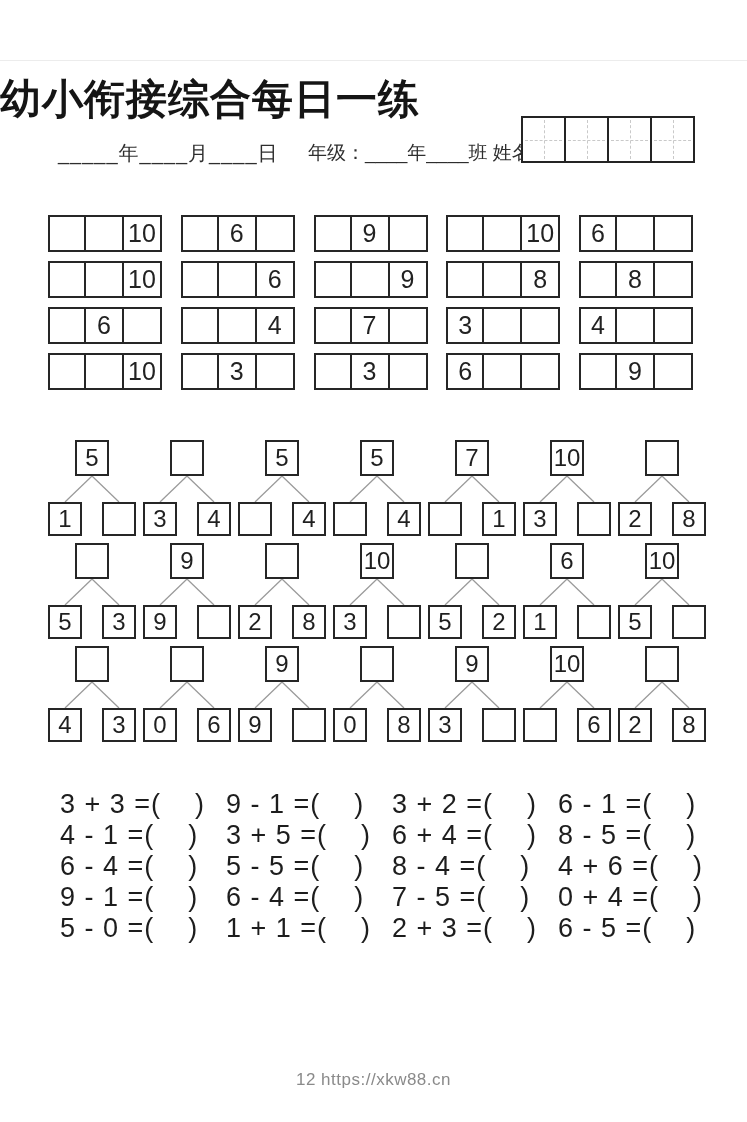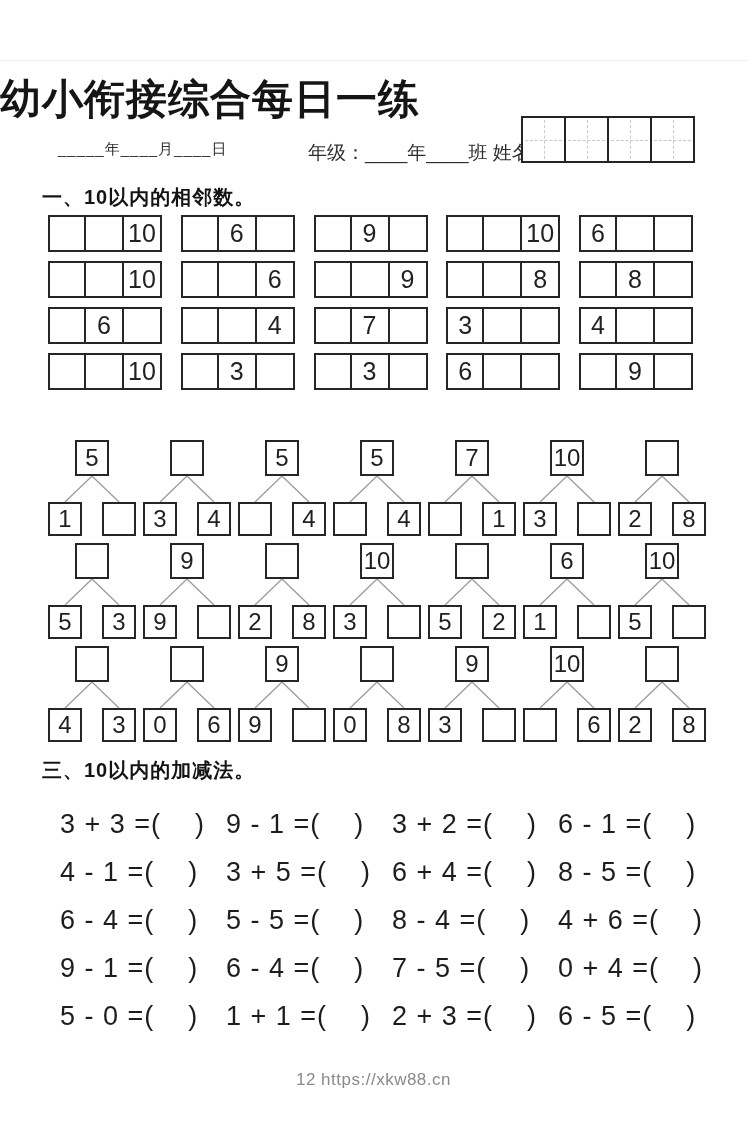--- a/index.html
+++ b/index.html
@@ -11,21 +11,21 @@
   }
   .sheet{position:relative;width:747px;height:1122px;background:#ffffff;overflow:hidden}
 
   .topline{position:absolute;top:60px;left:0;width:100%;height:1px;background:#ececec}
 
   .title{
     position:absolute;top:72px;left:0;width:100%;
     text-align:left;font-size:41px;font-weight:700;letter-spacing:1px;color:#151515;
   }
 
-  .dateline{position:absolute;top:140px;left:58px;font-size:15px;color:#2e2e2e;letter-spacing:1px}
+  .dateline{position:absolute;top:140px;left:58px;font-size:20px;color:#2e2e2e;letter-spacing:1px}
   .classline{position:absolute;top:140px;left:308px;font-size:19px;color:#2e2e2e}
 
   .namegrid{
     position:absolute;top:116px;left:521px;width:174px;height:47px;
     border:2px solid #242424;display:flex;background:#fff;
   }
   .ngcell{flex:1;position:relative;border-left:2px solid #242424}
   .ngcell:first-child{border-left:none}
   .ngcell::before{content:"";position:absolute;left:50%;top:2px;bottom:2px;border-left:1px dashed #c9c9c9}
   .ngcell::after{content:"";position:absolute;top:50%;left:2px;right:2px;border-top:1px dashed #c9c9c9}
@@ -57,22 +57,22 @@
   .tree-svg{display:block;width:88px;height:26px}
   .tree-bottom{display:flex;justify-content:space-between}
   .tree-b{
     width:34px;height:34px;border:2px solid #262626;
     display:flex;align-items:center;justify-content:center;font-size:24px;background:#fff;
   }
 
   
   .eqs{
     position:absolute;left:60px;top:790px;
-    display:grid;grid-template-columns:repeat(4,166px);row-gap:20px;
-    font-size:27px;color:#1d1d1d;white-space:pre;margin-top:20px;
+    display:grid;grid-template-columns:repeat(4,166px);row-gap:3px;
+    font-size:27px;color:#1d1d1d;white-space:pre;
   }
   .eq{height:28px;line-height:28px;letter-spacing:1px}
 
   .footer{
     position:absolute;top:1070px;left:0;width:100%;text-align:center;
     color:#8a8a8a;font-size:17px;letter-spacing:0.5px;
   }
 </style>
 </head>
 <body>
@@ -85,21 +85,20 @@
   <div class="dateline">_____年____月____日</div>
   <div class="classline">年级：____年____班 姓名：</div>
 
   <div class="namegrid">
       <div class="ngcell"></div>
       <div class="ngcell"></div>
       <div class="ngcell"></div>
       <div class="ngcell"></div>
     </div>
 
-  <div class="sec-heading h1">一、10以内的相邻数。</div>
   <div class="s1rows">
       <div class="s1row">
         <div class="s1group">
           <div class="s1cell"></div>
           <div class="s1cell"></div>
           <div class="s1cell">10</div>
         </div>
         <div class="s1group">
           <div class="s1cell"></div>
           <div class="s1cell">6</div>
@@ -435,17 +434,16 @@
           <line x1="44" y1="0" x2="17" y2="26" stroke="#9a9a9a" stroke-width="1.3"></line>
           <line x1="44" y1="0" x2="71" y2="26" stroke="#9a9a9a" stroke-width="1.3"></line>
         </svg>
         <div class="tree-bottom">
           <div class="tree-b">2</div>
           <div class="tree-b">8</div>
         </div>
       </div>
     </div>
 
-  <div class="sec-heading h3">三、10以内的加减法。</div>
   <div class="eqs"><div class="eq">3 + 3 =(    )</div><div class="eq">9 - 1 =(    )</div><div class="eq">3 + 2 =(    )</div><div class="eq">6 - 1 =(    )</div><div class="eq">4 - 1 =(    )</div><div class="eq">3 + 5 =(    )</div><div class="eq">6 + 4 =(    )</div><div class="eq">8 - 5 =(    )</div><div class="eq">6 - 4 =(    )</div><div class="eq">5 - 5 =(    )</div><div class="eq">8 - 4 =(    )</div><div class="eq">4 + 6 =(    )</div><div class="eq">9 - 1 =(    )</div><div class="eq">6 - 4 =(    )</div><div class="eq">7 - 5 =(    )</div><div class="eq">0 + 4 =(    )</div><div class="eq">5 - 0 =(    )</div><div class="eq">1 + 1 =(    )</div><div class="eq">2 + 3 =(    )</div><div class="eq">6 - 5 =(    )</div></div>
 
   <div class="footer">12 https://xkw88.cn</div>
 </div>
 
 </body></html>

